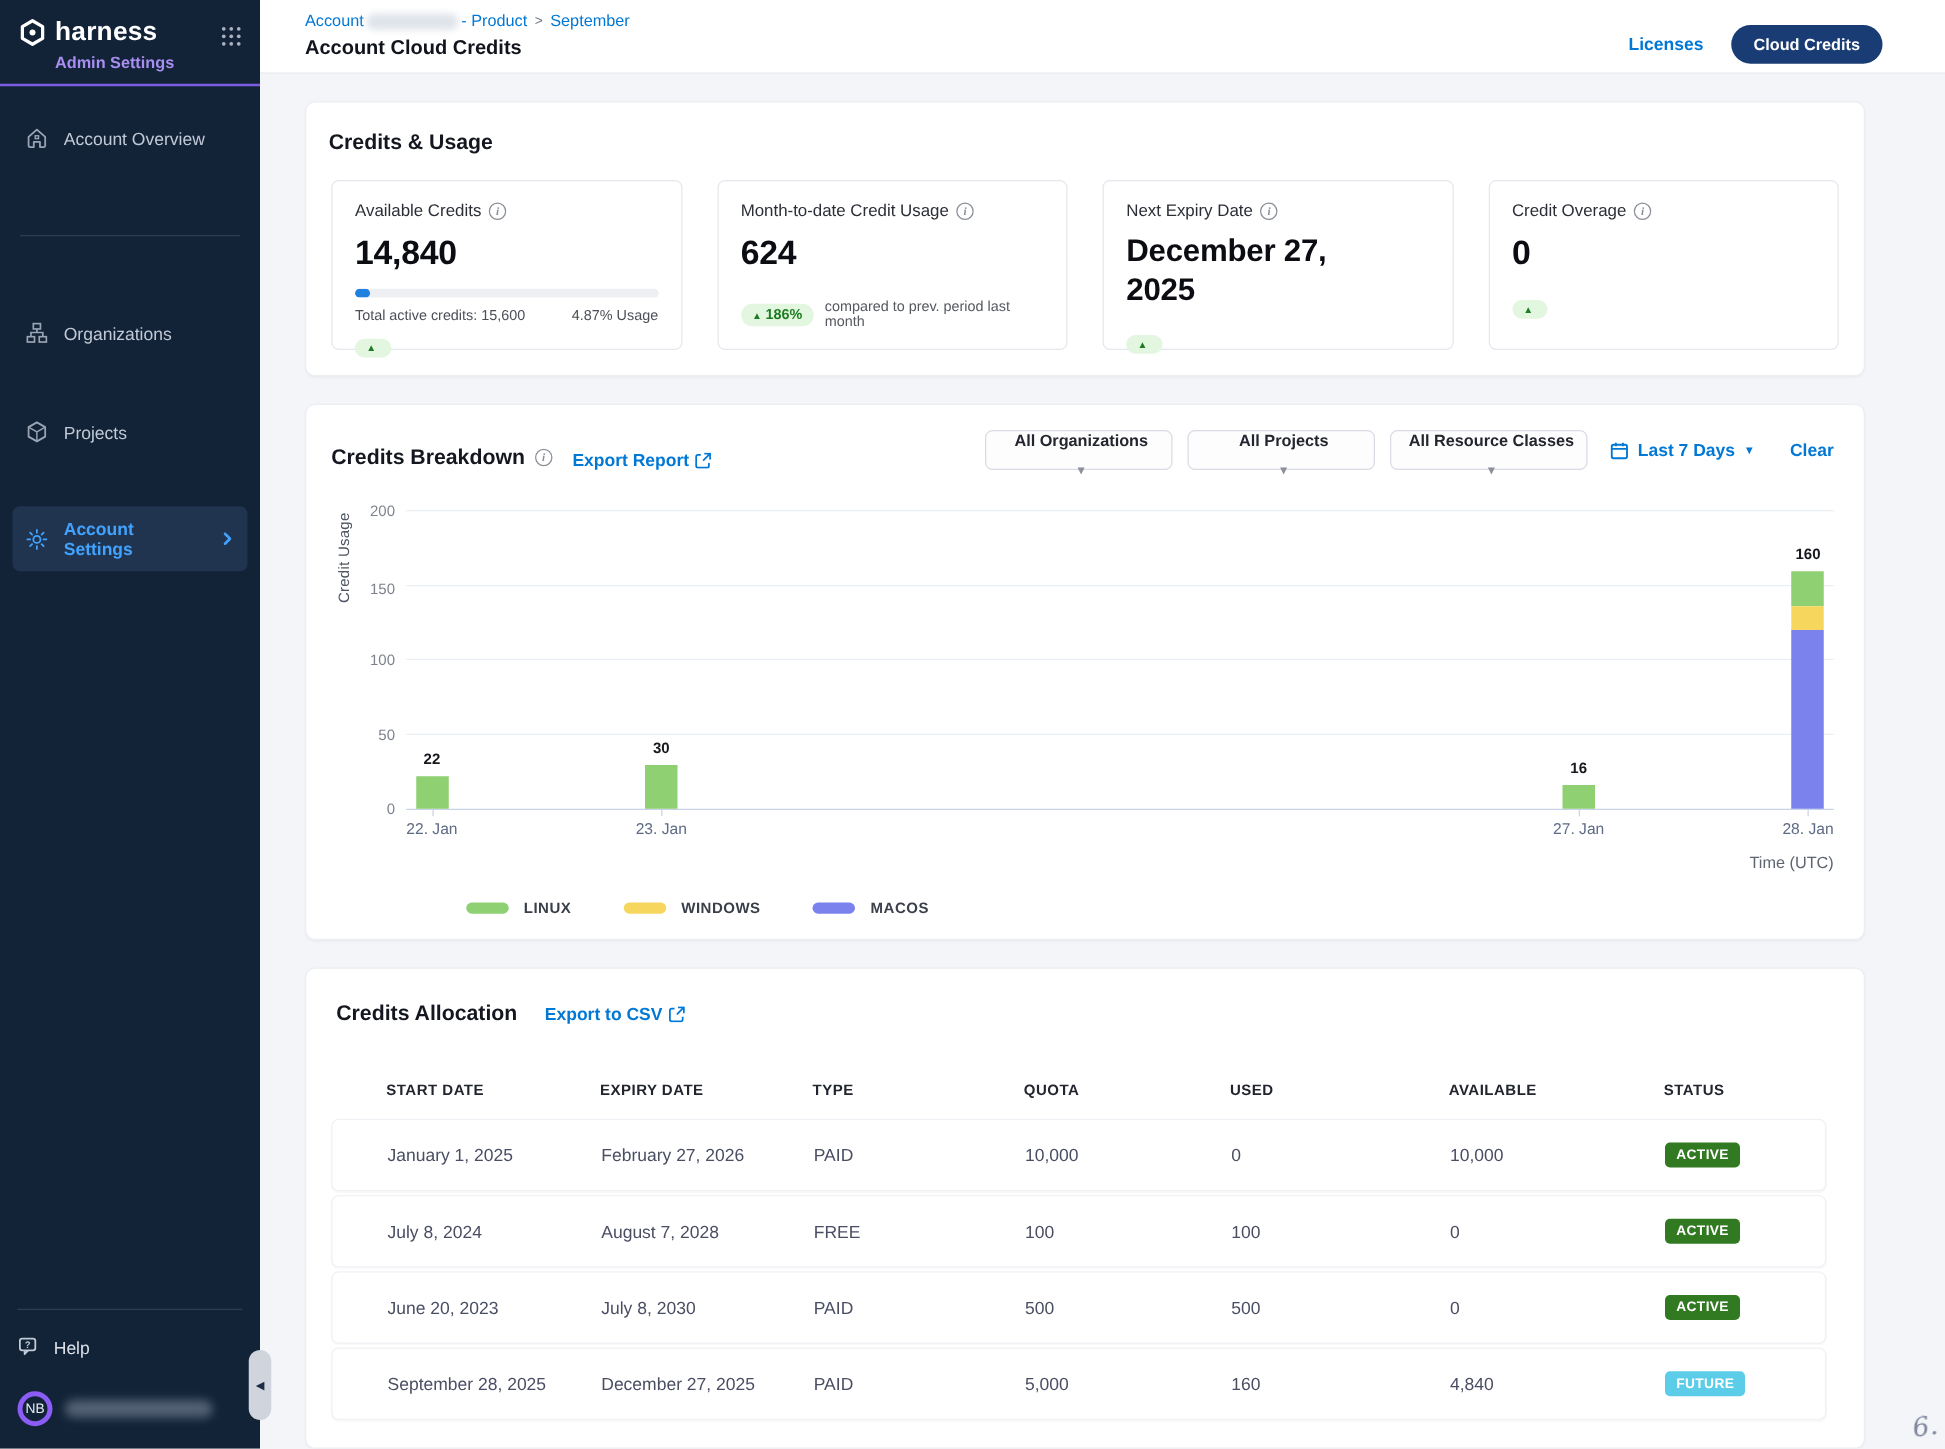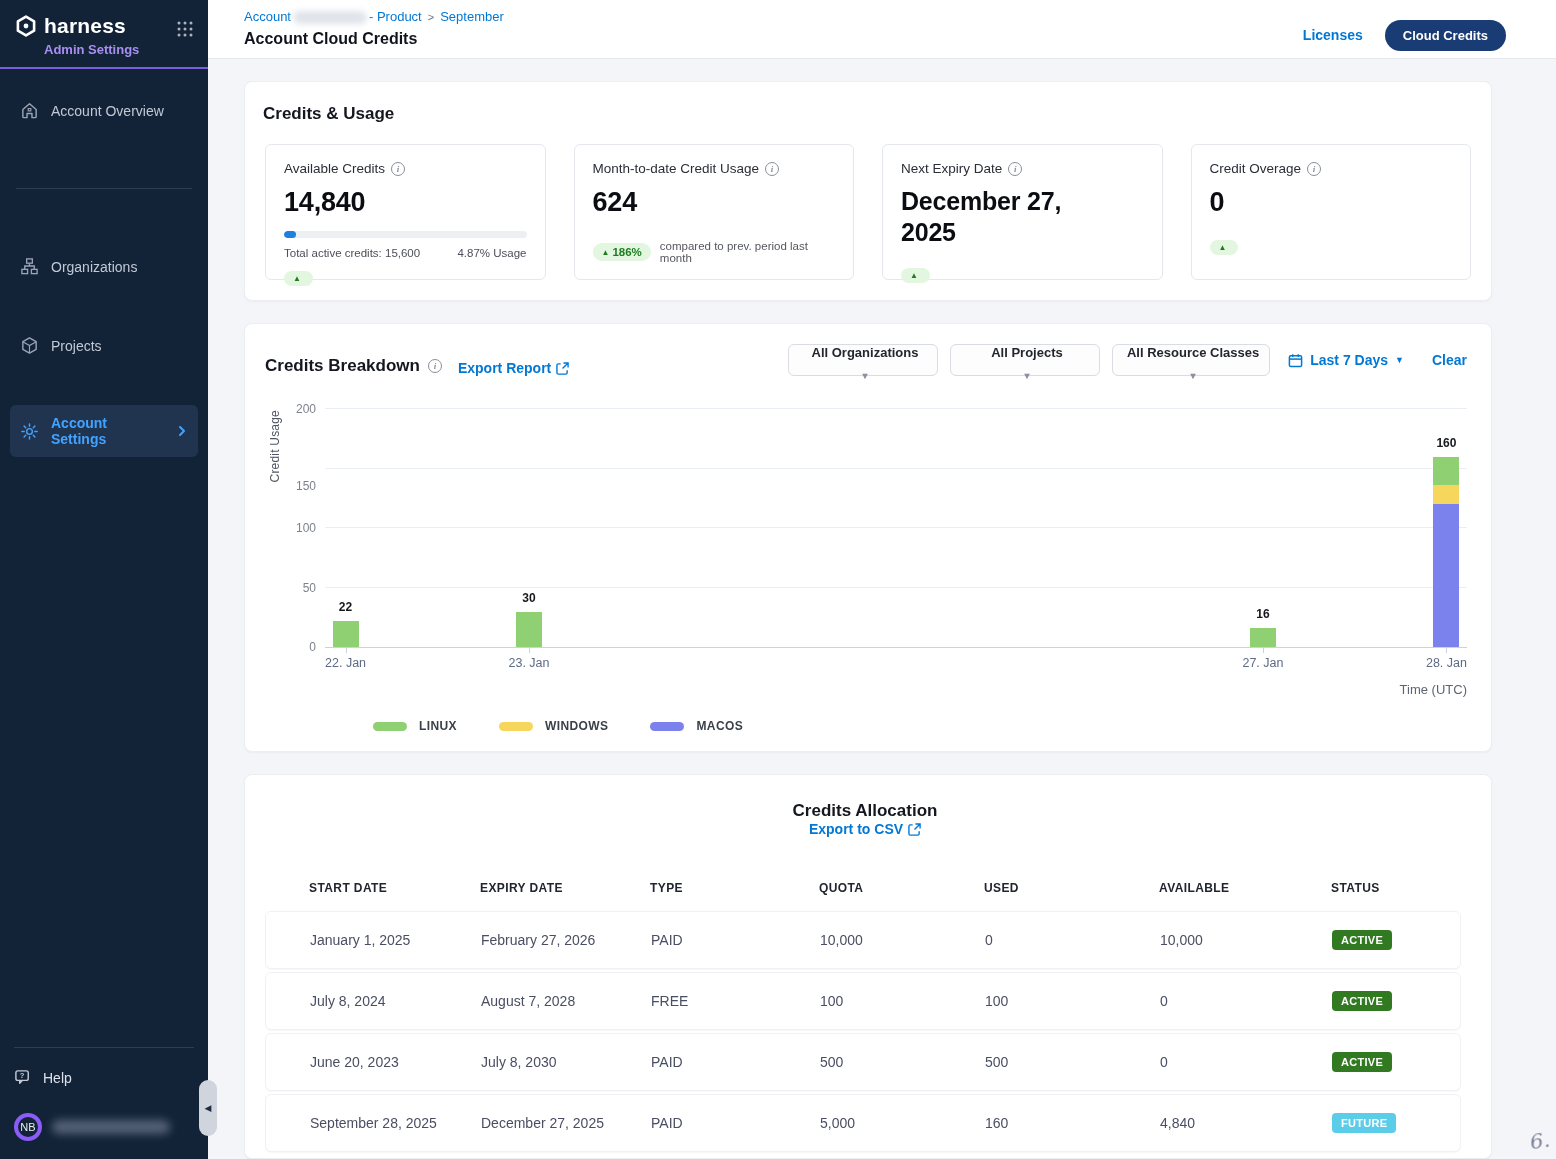--- a/index.html
+++ b/index.html
@@ -128,21 +128,21 @@
   .bar-label { position:absolute; left:50%; transform:translateX(-50%); font-size:12px; font-weight:700; color:#16181d; white-space:nowrap; }
   .xtick-mark { position:absolute; top:238px; width:1px; height:5px; background:#c9d3e8; }
   .xtick { position:absolute; top:246px; transform:translateX(-50%); font-size:12.5px; color:#5d6b85; white-space:nowrap; }
   .x-axis-label { text-align:right; font-size:13px; color:#5c6570; margin:34px 0 0 0; }
   .legend { display:flex; align-items:center; gap:42px; margin:22px 0 0 88px; }
   .legend-item { display:flex; align-items:center; gap:12px; cursor:pointer; }
   .legend-swatch { width:34px; height:9px; border-radius:5px; }
   .legend-label { font-size:12px; font-weight:600; color:#3a3f4a; letter-spacing:.4px; }
   
   .alloc-card { padding:26px 30px 20px 20px; height:420px; overflow:hidden; }
-  .alloc-head { display:flex; align-items:center; padding-left:4px;flex-direction:column; }
+  .alloc-head { display:flex; align-items:center; gap:22px; padding-left:4px; }
   .alloc-table { margin-top:34px; }
   .t-grid { display:grid; grid-template-columns:171px 170px 169px 165px 175px 172px 1fr; align-items:center; }
   .t-head { padding:10px 0 16px 44px; }
   .t-head .th { font-size:12px; font-weight:700; color:#22252e; letter-spacing:.4px; }
   .t-row {
     padding:0 0 0 44px; height:58px; background:#ffffff;
     border:1px solid #f0f1f5; border-radius:6px; margin-bottom:3px;
     box-shadow:0 1px 1px rgba(30,40,60,.03);
   }
   .t-cell { font-size:14px; color:#4a4e63; }
@@ -413,21 +413,21 @@
             <span>Credit Usage</span>
           </div>
         <div class="plot-col">
           <div class="plot" id="plot">
               <span class="ytick" style="bottom: 0px;">0</span>
               <div class="gridline" style="bottom: 59.5px;"></div>
               <span class="ytick" style="bottom: 59.5px;">50</span>
               <div class="gridline" style="bottom: 119px;"></div>
               <span class="ytick" style="bottom: 119px;">100</span>
               <div class="gridline" style="bottom: 178.5px;"></div>
-              <span class="ytick" style="bottom: 161px;">150</span>
+              <span class="ytick" style="bottom: 176px;">150</span>
               <div class="gridline" style="bottom: 238px;"></div>
               <span class="ytick" style="bottom: 238px;">200</span>
               <div class="bar" style="left: 1.8%;">
                 <div class="bar-seg" style="height: 26.18px; background: rgb(142, 208, 114);"></div>
               </div>
               <span class="bar-label" style="left: 1.8%; bottom: 33.18px;">22</span>
               <span class="xtick-mark" style="left: 1.8%;"></span>
               <span class="xtick" style="left: 1.8%;">22. Jan</span>
               <div class="bar" style="left: 17.8667%;">
                 <div class="bar-seg" style="height: 35.7px; background: rgb(142, 208, 114);"></div>

